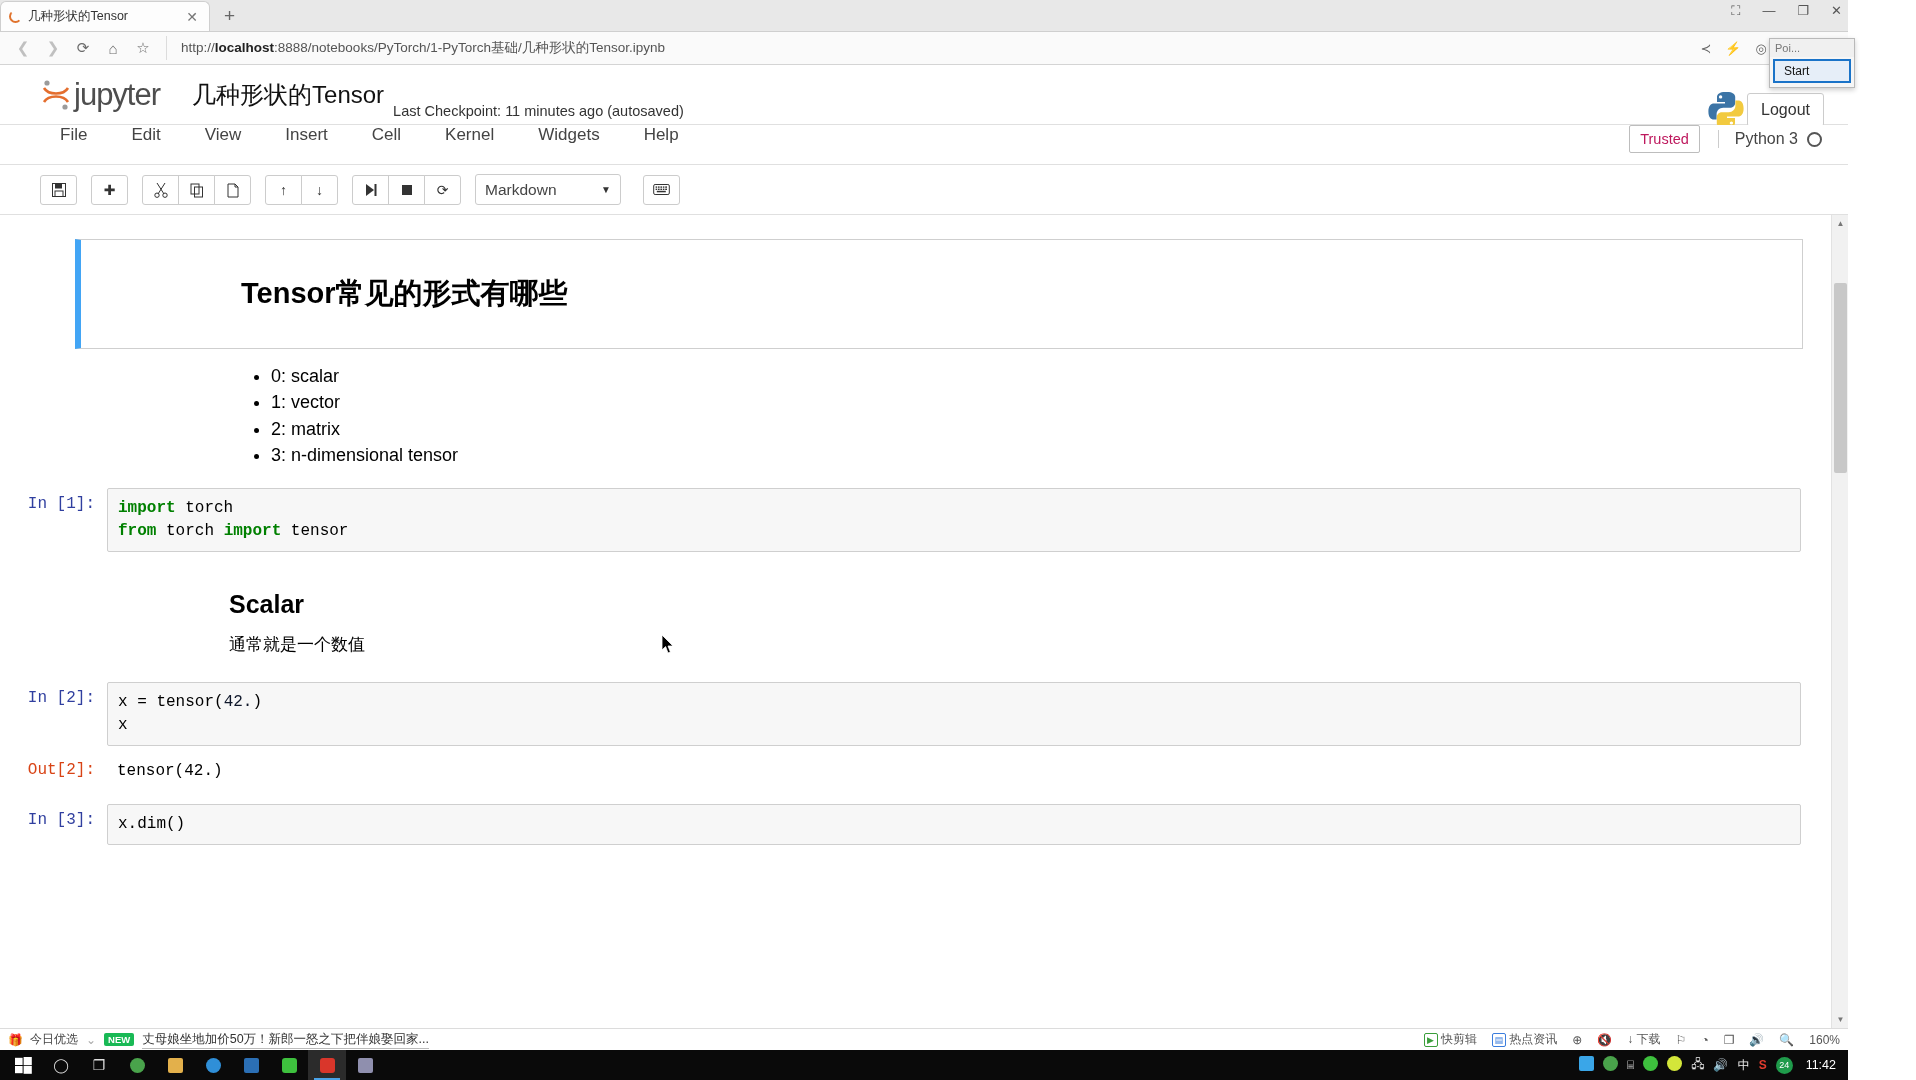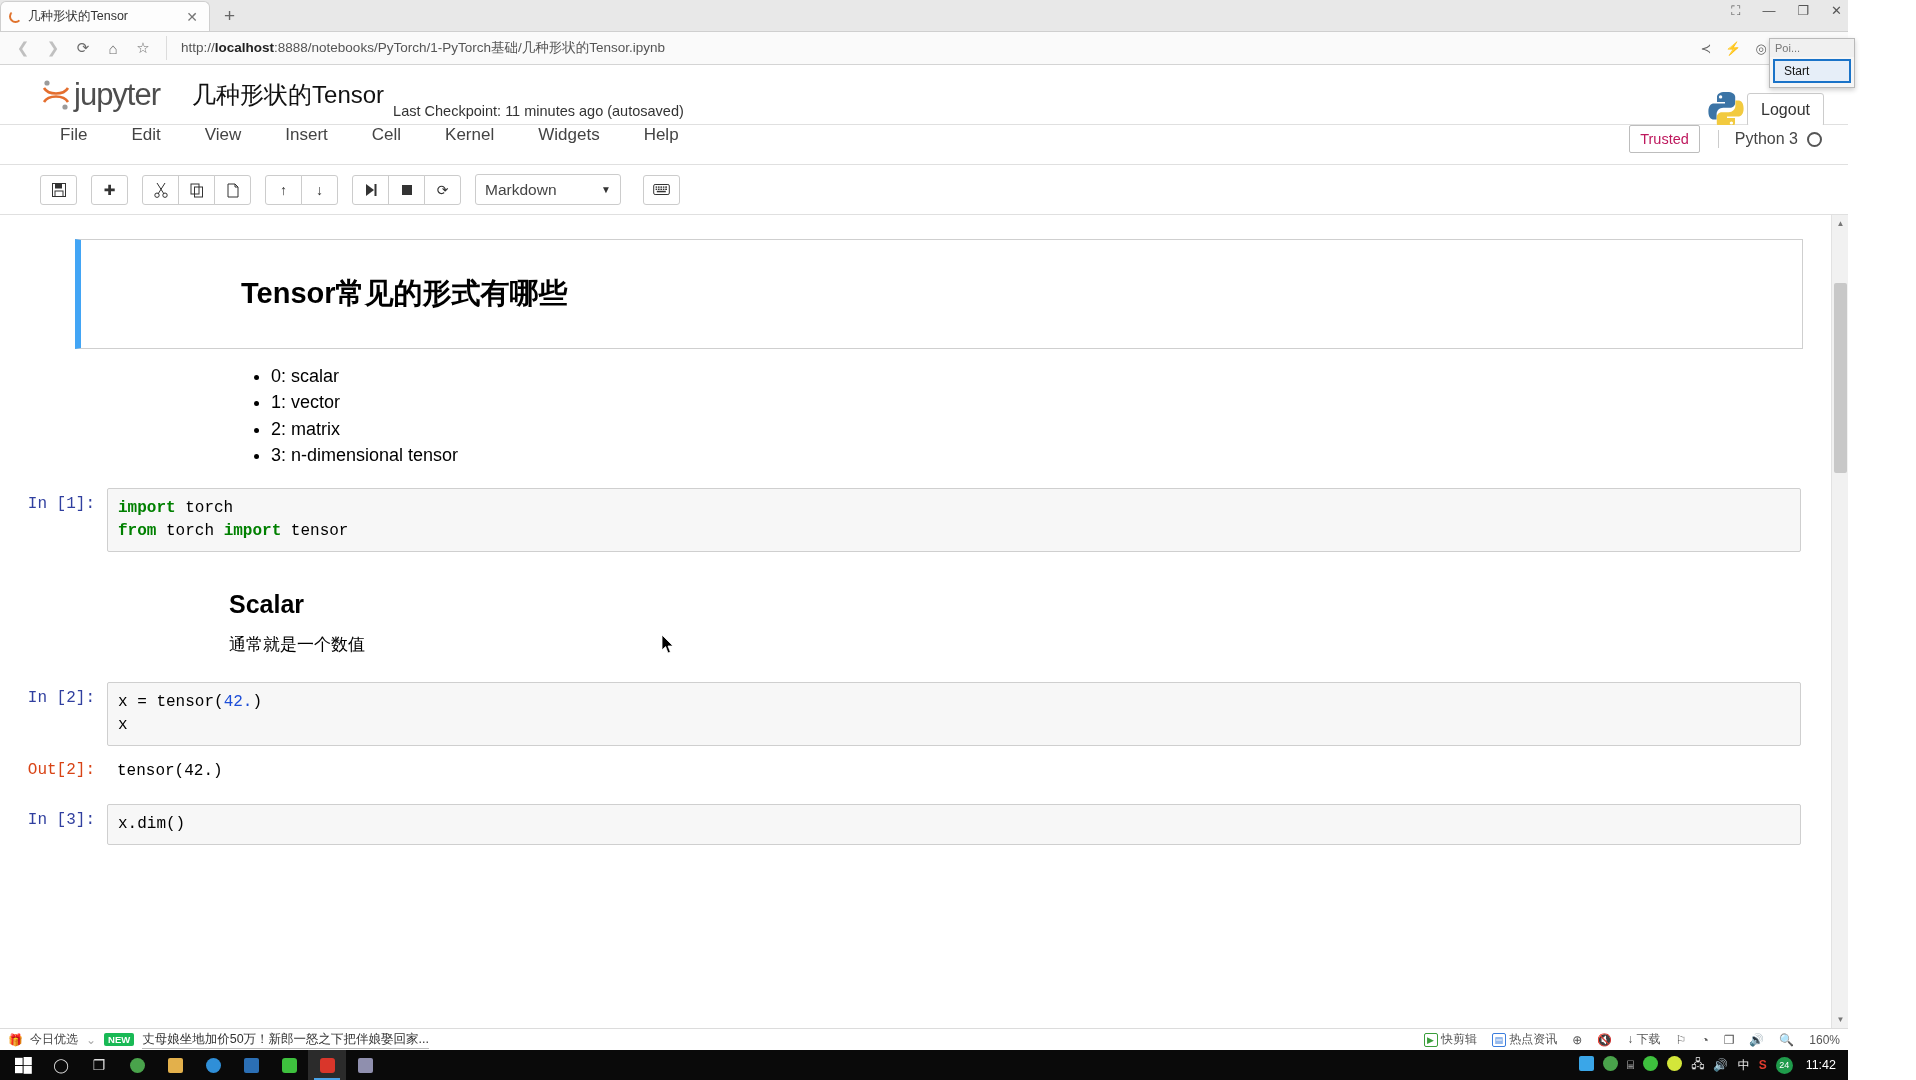--- a/index.html
+++ b/index.html
@@ -150,21 +150,21 @@
     background: #f7f7f7; border: 1px solid #cfcfcf; border-radius: 2px;
     padding: 8px 10px;
     font-family: "Liberation Mono", monospace; font-size: 16px; line-height: 1.44; color: #000;
     white-space: pre;
   }
   .out-area {
     flex: 1 1 auto; padding: 8px 10px 4px 10px;
     font-family: "Liberation Mono", monospace; font-size: 16px; color: #000; white-space: pre;
   }
   .kw { color: #008000; font-weight: 700; }
-  .num { color: #1d4ed8; }
+  .num { color: #0f172a; }
   .cell-spacer { height: 20px; }
 
   .cursor-arrow { position: absolute; left: 662px; top: 420px; width: 13px; height: 19px; z-index: 30; }
 
   
   .scrollbar { position: absolute; right: 0; top: 150px; bottom: 0; width: 17px; background: #f1f1f1; border-left: 1px solid #e2e2e2; }
   .scroll-thumb { position: absolute; top: 68px; left: 2px; width: 13px; height: 190px; background: #c8c8c8; border-radius: 2px; }
   .scroll-up, .scroll-down { position: absolute; left: 0; width: 17px; height: 17px; display: flex; align-items: center; justify-content: center; font-size: 8px; color: #777; }
   .scroll-up { top: 0; } .scroll-down { bottom: 0; }
 

